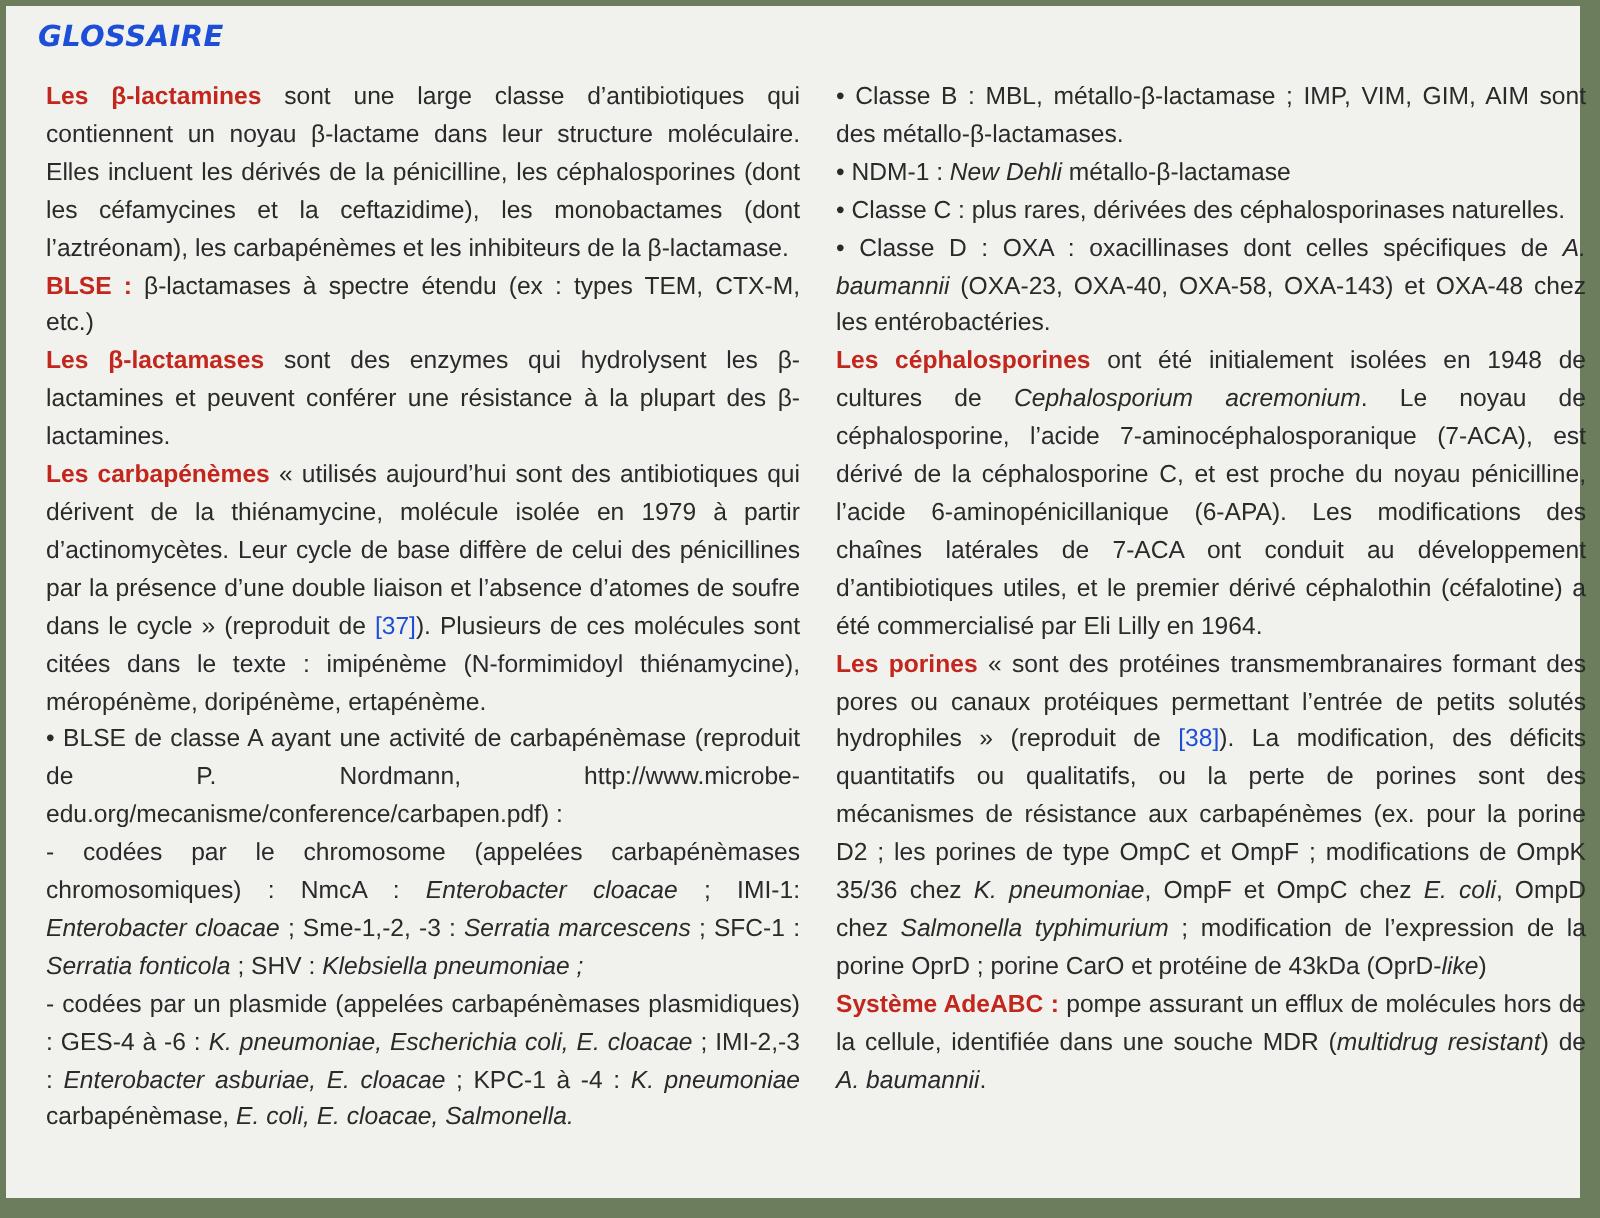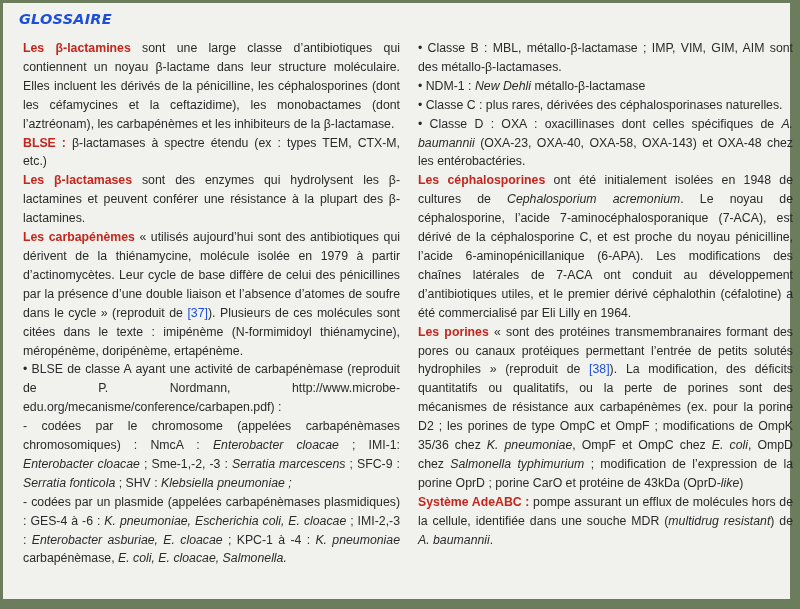--- a/index.html
+++ b/index.html
@@ -30,21 +30,21 @@
 <body>
 
 <div class="box">
   <div class="title">GLOSSAIRE</div>
   <div class="col left">
       <p class="entry"><span class="term">Les β-lactamines</span><span> sont une large classe d’antibiotiques qui contiennent un noyau β-lactame dans leur structure moléculaire. Elles incluent les dérivés de la pénicilline, les céphalosporines (dont les céfamycines et la ceftazidime), les monobactames (dont l’aztréonam), les carbapénèmes et les inhibiteurs de la β-lactamase.</span></p>
       <p class="entry"><span class="term">BLSE :</span><span> β-lactamases à spectre étendu (ex : types TEM, CTX-M, etc.)</span></p>
       <p class="entry"><span class="term">Les β-lactamases</span><span> sont des enzymes qui hydrolysent les β-lactamines et peuvent conférer une résistance à la plupart des β-lactamines.</span></p>
       <p class="entry"><span class="term">Les carbapénèmes</span><span> « utilisés aujourd’hui sont des antibiotiques qui dérivent de la thiénamycine, molécule isolée en 1979 à partir d’actinomycètes. Leur cycle de base diffère de celui des pénicillines par la présence d’une double liaison et l’absence d’atomes de soufre dans le cycle » (reproduit de </span><span class="ref">[37]</span><span>). Plusieurs de ces molécules sont citées dans le texte : imipénème (N-formimidoyl thiénamycine), méropénème, doripénème, ertapénème.</span></p>
       <p class="entry"><span>• BLSE de classe A ayant une activité de carbapénèmase (reproduit de P. Nordmann, http://www.microbe-edu.org/mecanisme/conference/carbapen.pdf) :</span></p>
-      <p class="entry"><span>- codées par le chromosome (appelées carbapénèmases chromosomiques) : NmcA : </span><i>Enterobacter cloacae</i><span> ; IMI-1: </span><i>Enterobacter cloacae</i><span> ; Sme-1,-2, -3 : </span><i>Serratia marcescens</i><span> ; SFC-9 : </span><i>Serratia fonticola</i><span> ; SHV : </span><i>Klebsiella pneumoniae ;</i></p>
+      <p class="entry"><span>- codées par le chromosome (appelées carbapénèmases chromosomiques) : NmcA : </span><i>Enterobacter cloacae</i><span> ; IMI-1: </span><i>Enterobacter cloacae</i><span> ; Sme-1,-2, -3 : </span><i>Serratia marcescens</i><span> ; SFC-1 : </span><i>Serratia fonticola</i><span> ; SHV : </span><i>Klebsiella pneumoniae ;</i></p>
       <p class="entry"><span>- codées par un plasmide (appelées carbapénèmases plasmidiques) : GES-4 à -6 : </span><i>K. pneumoniae, Escherichia coli, E. cloacae</i><span> ; IMI-2,-3 : </span><i>Enterobacter asburiae, E. cloacae</i><span> ; KPC-1 à -4 : </span><i>K. pneumoniae</i><span> carbapénèmase, </span><i>E. coli, E. cloacae, Salmonella.</i></p>
     </div>
   <div class="col right">
       <p class="entry"><span>• Classe B : MBL, métallo-β-lactamase ; IMP, VIM, GIM, AIM sont des métallo-β-lactamases.</span></p>
       <p class="entry"><span>• NDM-1 : </span><i>New Dehli</i><span> métallo-β-lactamase</span></p>
       <p class="entry"><span>• Classe C : plus rares, dérivées des céphalosporinases naturelles.</span></p>
       <p class="entry"><span>• Classe D : OXA : oxacillinases dont celles spécifiques de </span><i>A. baumannii</i><span> (OXA-23, OXA-40, OXA-58, OXA-143) et OXA-48 chez les entérobactéries.</span></p>
       <p class="entry"><span class="term">Les céphalosporines</span><span> ont été initialement isolées en 1948 de cultures de </span><i>Cephalosporium acremonium</i><span>. Le noyau de céphalosporine, l’acide 7-aminocéphalosporanique (7-ACA), est dérivé de la céphalosporine C, et est proche du noyau pénicilline, l’acide 6-aminopénicillanique (6-APA). Les modifications des chaînes latérales de 7-ACA ont conduit au développement d’antibiotiques utiles, et le premier dérivé céphalothin (céfalotine) a été commercialisé par Eli Lilly en 1964.</span></p>
       <p class="entry"><span class="term">Les porines</span><span> « sont des protéines transmembranaires formant des pores ou canaux protéiques permettant l’entrée de petits solutés hydrophiles » (reproduit de </span><span class="ref">[38]</span><span>). La modification, des déficits quantitatifs ou qualitatifs, ou la perte de porines sont des mécanismes de résistance aux carbapénèmes (ex. pour la porine D2 ; les porines de type OmpC et OmpF ; modifications de OmpK 35/36 chez </span><i>K. pneumoniae</i><span>, OmpF et OmpC chez </span><i>E. coli</i><span>, OmpD chez </span><i>Salmonella typhimurium</i><span> ; modification de l’expression de la porine OprD ; porine CarO et protéine de 43kDa (OprD-</span><i>like</i><span>)</span></p>
       <p class="entry"><span class="term">Système AdeABC :</span><span> pompe assurant un efflux de molécules hors de la cellule, identifiée dans une souche MDR (</span><i>multidrug resistant</i><span>) de </span><i>A. baumannii</i><span>.</span></p>

